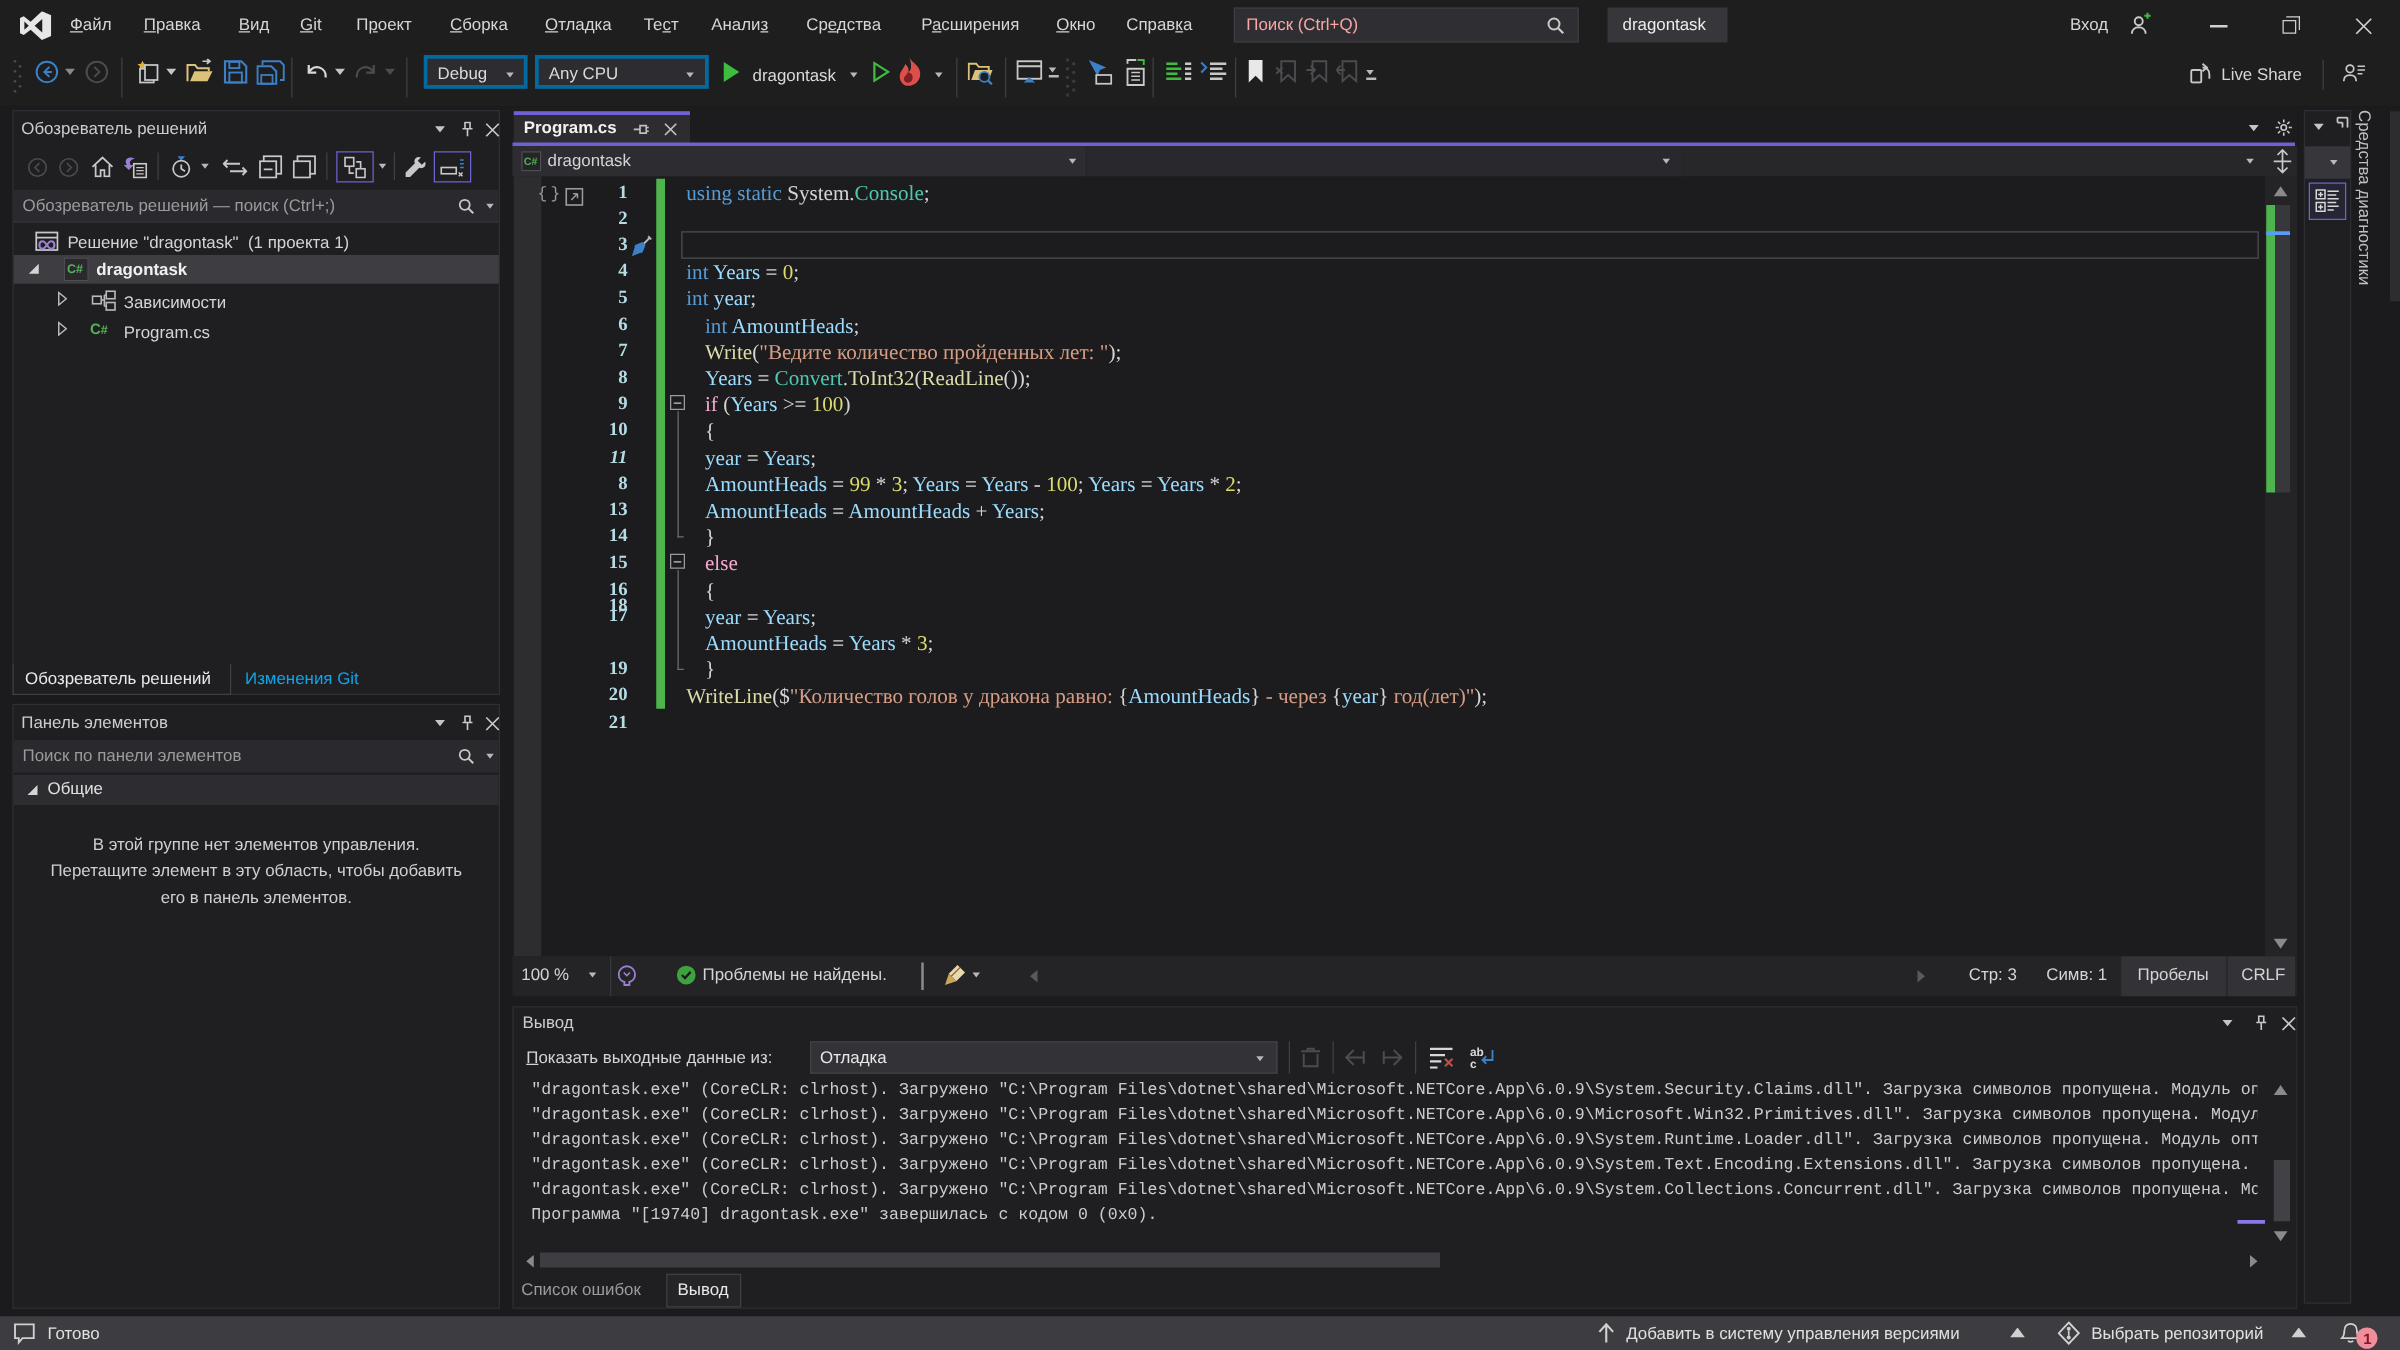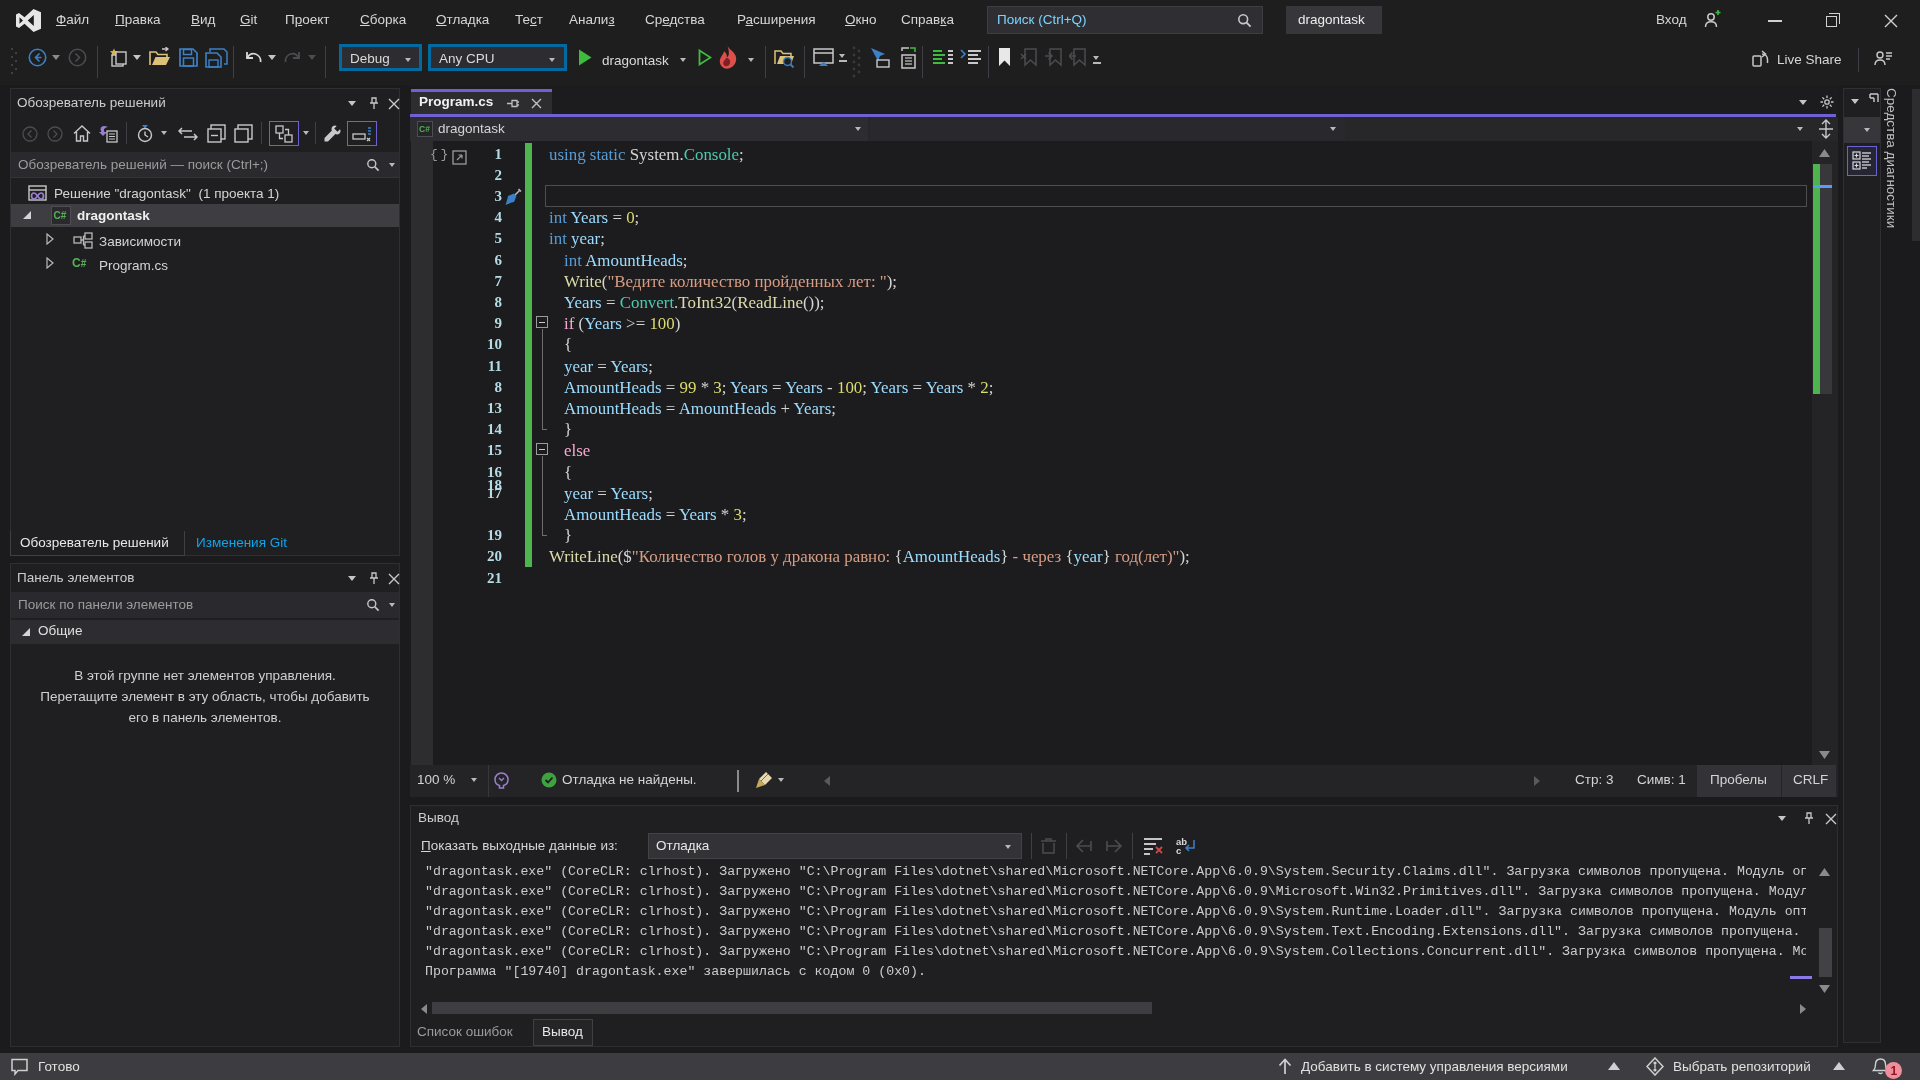--- a/index.html
+++ b/index.html
@@ -35,21 +35,21 @@
   <span class="r" style="left:436px;"><u>О</u>тладка</span>
   <span class="r" style="left:515px;">Те<u>с</u>т</span>
   <span class="r" style="left:569px;">Анали<u>з</u></span>
   <span class="r" style="left:645px;">Ср<u>е</u>дства</span>
   <span class="r" style="left:737px;">Р<u>а</u>сширения</span>
   <span class="r" style="left:845px;"><u>О</u>кно</span>
   <span class="r" style="left:901px;">Справ<u>к</u>а</span>
 </div>
 
 <div class="r" style="left:987px;top:6px;width:276px;height:28px;background:#2f2f33;border:1px solid #3c3c41;">
-  <span class="r" style="left:9px;top:5px;font-size:13.5px;color:#7dd3fc;">Поиск (Ctrl+Q)</span>
+  <span class="r" style="left:9px;top:5px;font-size:13.5px;color:#fca5a5;">Поиск (Ctrl+Q)</span>
   <svg class="r" style="right:10px;top:6px;" width="15" height="15" viewBox="0 0 15 15">
       <circle cx="6.2" cy="6.2" r="4.4" fill="none" stroke="#c8c8c8" stroke-width="1.6"></circle>
       <line x1="9.6" y1="9.6" x2="13.6" y2="13.6" stroke="#c8c8c8" stroke-width="1.8"></line>
     </svg>
 </div>
 
 <div class="r" style="left:1286px;top:6px;width:96px;height:28px;background:#37373b;">
   <span class="r" style="left:12px;top:6px;font-size:13.5px;color:#ededed;">dragontask</span>
 </div>
 
@@ -454,21 +454,21 @@
 <div class="ln" style="top:143.5px;">1</div>
 <div class="ln" style="top:164.7px;">2</div>
 <div class="ln" style="top:185.9px;">3</div>
 <div class="ln" style="top:207.1px;">4</div>
 <div class="ln" style="top:228.3px;">5</div>
 <div class="ln" style="top:249.5px;">6</div>
 <div class="ln" style="top:270.7px;">7</div>
 <div class="ln" style="top:291.9px;">8</div>
 <div class="ln" style="top:313.1px;">9</div>
 <div class="ln" style="top:334.3px;">10</div>
-<div class="ln" style="top:355.5px;">11</div>
+<div class="ln" style="top:355.5px;font-style:italic;">11</div>
 <div class="ln" style="top:376.7px;">8</div>
 <div class="ln" style="top:397.9px;">13</div>
 <div class="ln" style="top:419.1px;">14</div>
 <div class="ln" style="top:440.3px;">15</div>
 <div class="ln" style="top:461.5px;">16</div>
 <div class="ln" style="top:482.7px;">17</div>
 <div class="ln" style="top:475px;">18</div>
 <div class="ln" style="top:525.1px;">19</div>
 <div class="ln" style="top:546.3px;">20</div>
 <div class="ln" style="top:567.5px;">21</div>
@@ -519,21 +519,21 @@
 <div class="tri-d sm r" style="left:471px;top:778px;"></div>
 <div class="sep" style="left:488px;top:765px;height:32px;background:#38383c;"></div>
 <svg class="r" style="left:493px;top:772px;" width="17" height="17" viewBox="0 0 17 17">
   <path d="M8.5 1 C12 1 15 3.8 15 7.5 C15 11 12.5 13 10.5 13.5 L10.5 16 L6.5 16 L6.5 13.5 C4.5 13 2 11 2 7.5 C2 3.8 5 1 8.5 1 Z" fill="none" stroke="#9a7fd0" stroke-width="1.5"></path>
   <path d="M6 6 L8.5 8.5 L11 6" fill="none" stroke="#9a7fd0" stroke-width="1.3"></path>
 </svg>
 <svg class="r" style="left:541px;top:772px;" width="16" height="16" viewBox="0 0 16 16">
   <circle cx="8" cy="8" r="7.5" fill="#3ea33e"></circle>
   <path d="M4.5 8 L7 10.5 L11.5 5.5" fill="none" stroke="#1c1c1e" stroke-width="1.8"></path>
 </svg>
-<span class="r" style="left:562px;top:772px;font-size:13.5px;color:#d4d4d4;">Отладка не найдены.</span>
+<span class="r" style="left:562px;top:772px;font-size:13.5px;color:#d4d4d4;">Проблемы не найдены.</span>
 <div class="r" style="left:737px;top:770px;width:1.5px;height:22px;background:#8a8a8e;"></div>
 <svg class="r" style="left:755px;top:771px;" width="19" height="19" viewBox="0 0 19 19">
   <path d="M11 1 L17 7 L10 14 L4 8 Z" fill="#e8d8b0"></path>
   <path d="M4 8 L1 17 L10 14" fill="#c8a858"></path>
   <line x1="13" y1="3" x2="6" y2="10" stroke="#8a6a28" stroke-width="1"></line>
 </svg>
 <div class="tri-d sm r" style="left:778px;top:778px;"></div>
 <svg class="r" style="left:822px;top:775px;" width="9" height="12" viewBox="0 0 9 12">
     <path d="M8 1 L2 6 L8 11 Z" fill="#5a5a5e"></path>
   </svg>

